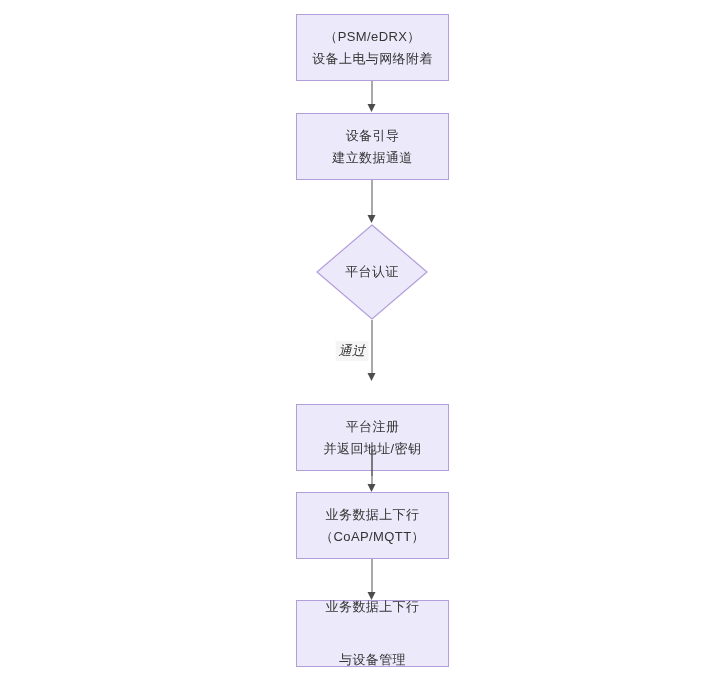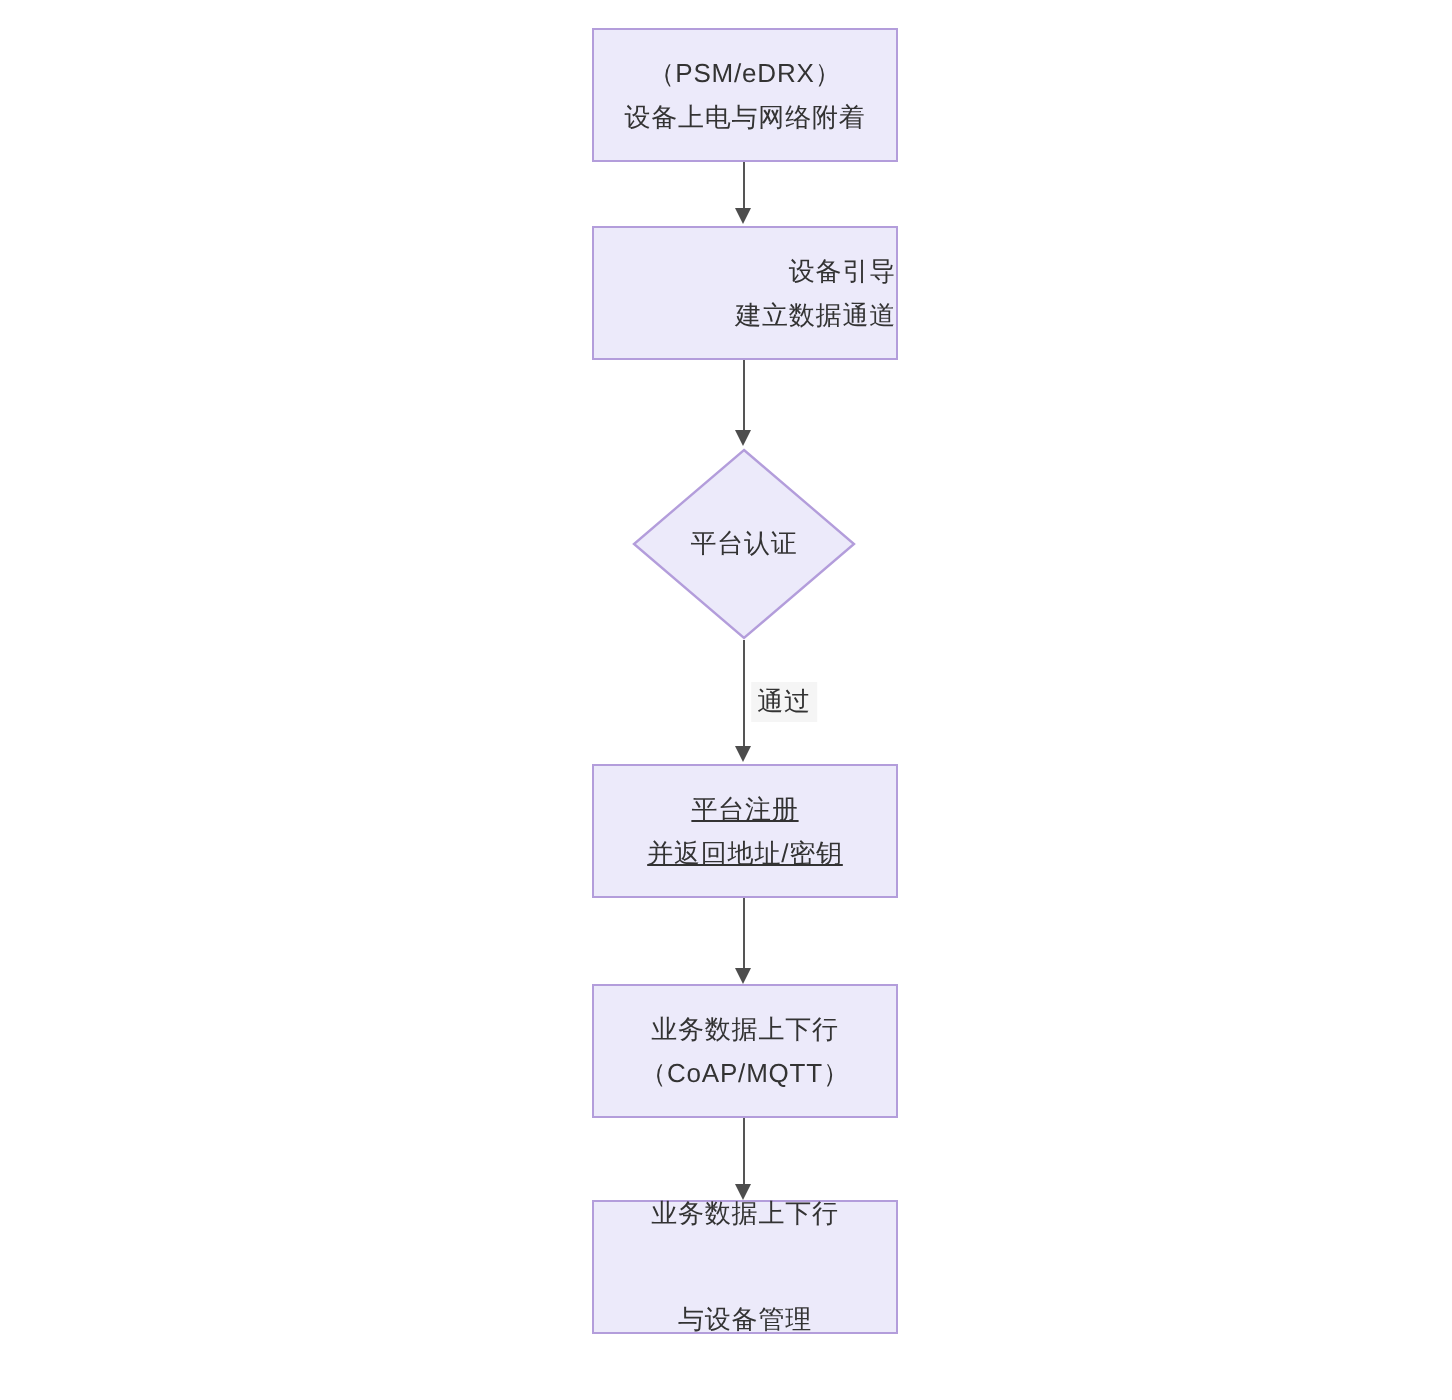--- a/index.html
+++ b/index.html
@@ -102,40 +102,40 @@
 <div id="flowchart">
 
   <div class="node-box" style="left:296px; top:14px;">
     <span class="line">（PSM/eDRX）</span>
     <span class="line">设备上电与网络附着</span>
   </div>
 
   <div class="connector" style="top:81px; height:24px;"></div>
   <div class="arrowhead" style="top:104px;"></div>
 
-  <div class="node-box" style="left:296px; top:113px;align-items:flex-end;">
+  <div class="node-box" style="left:296px; top:113px;">
     <span class="line">设备引导</span>
     <span class="line">建立数据通道</span>
   </div>
 
   <div class="connector" style="top:180px; height:36px;"></div>
   <div class="arrowhead" style="top:215px;"></div>
 
   <div class="node-diamond" style="left:316px; top:224px;">
     <svg class="diamond-shape" viewBox="0 0 112 96" preserveAspectRatio="none">
       <polygon points="56,1 111,48 56,95 1,48" fill="#ECEAFA" stroke="#B39DDB" stroke-width="1.2"></polygon>
     </svg>
     <div class="diamond-label">平台认证</div>
   </div>
 
   <div class="connector" style="top:320px; height:54px;"></div>
-  <div class="edge-label" style="left:392px; top:341px;">通过</div>
+  <div class="edge-label" style="left:352px; top:341px;font-style:italic;">通过</div>
   <div class="arrowhead" style="top:373px;"></div>
 
-  <div class="node-box" style="left:296px; top:382px;text-decoration:underline;">
+  <div class="node-box" style="left:296px; top:404px;">
     <span class="line">平台注册</span>
     <span class="line">并返回地址/密钥</span>
   </div>
 
   <div class="connector" style="top:449px; height:27px;"></div>
   <div class="arrowhead" style="top:484px;"></div>
   <div class="connector" style="top:449px; height:35px;"></div>
 
   <div class="node-box" style="left:296px; top:492px;">
     <span class="line">业务数据上下行</span>

